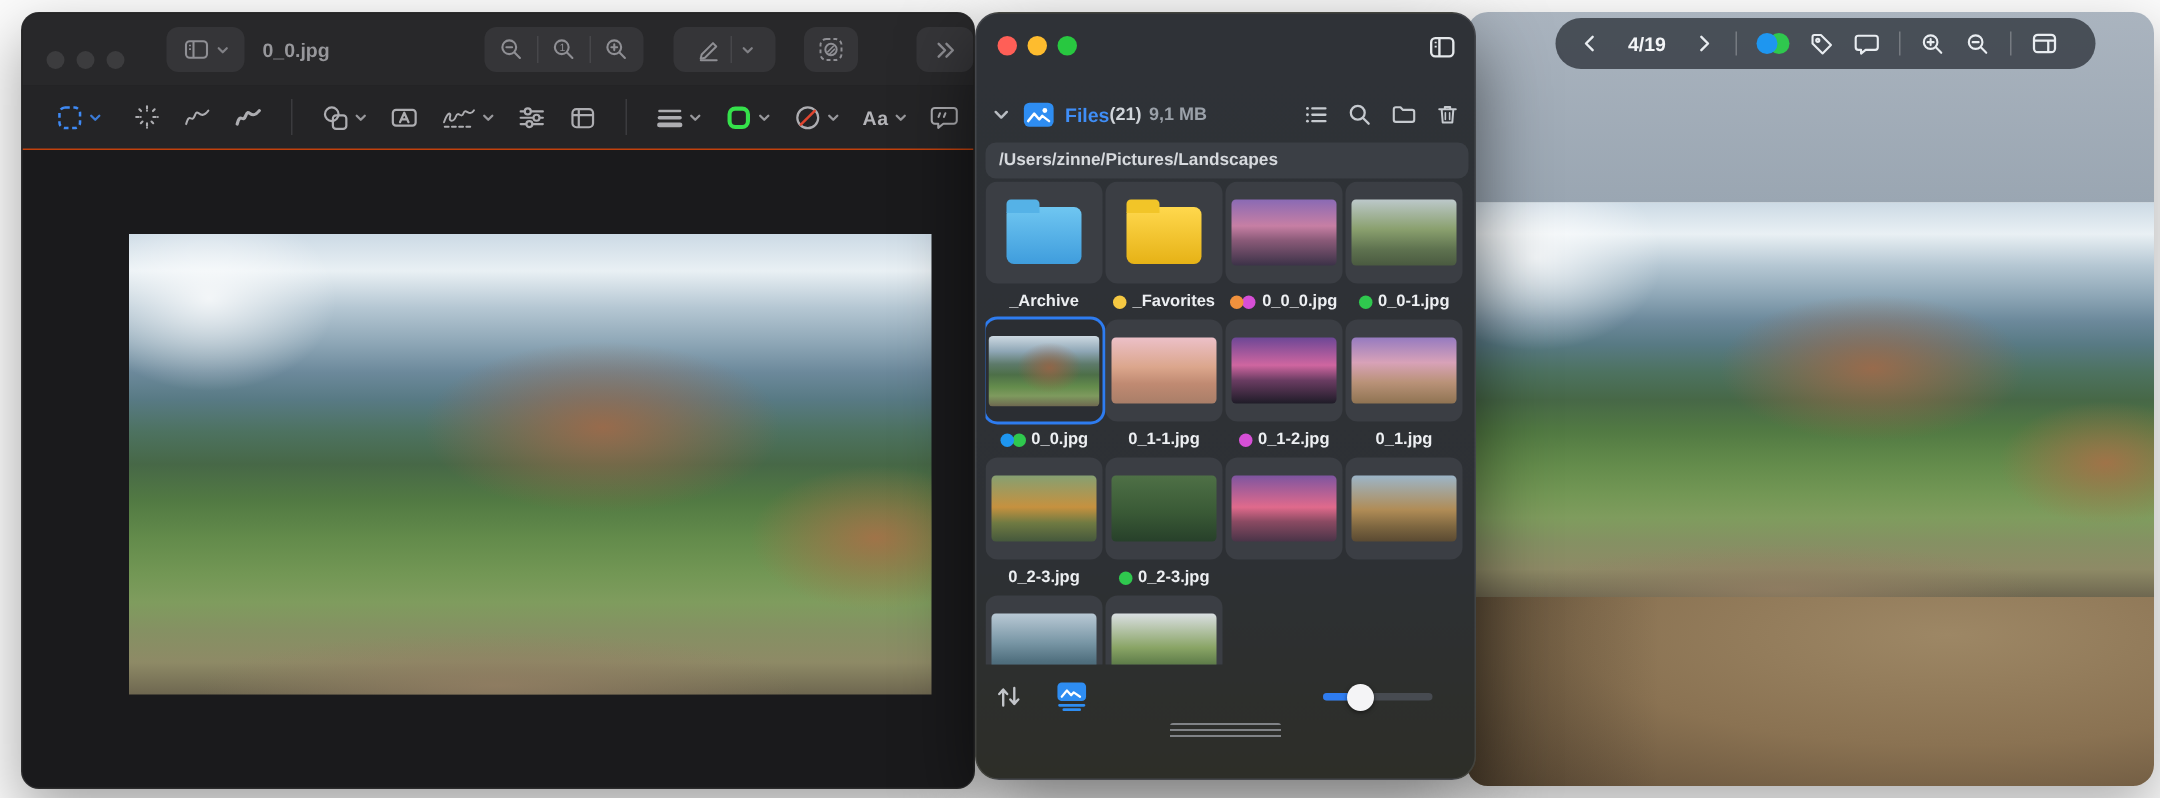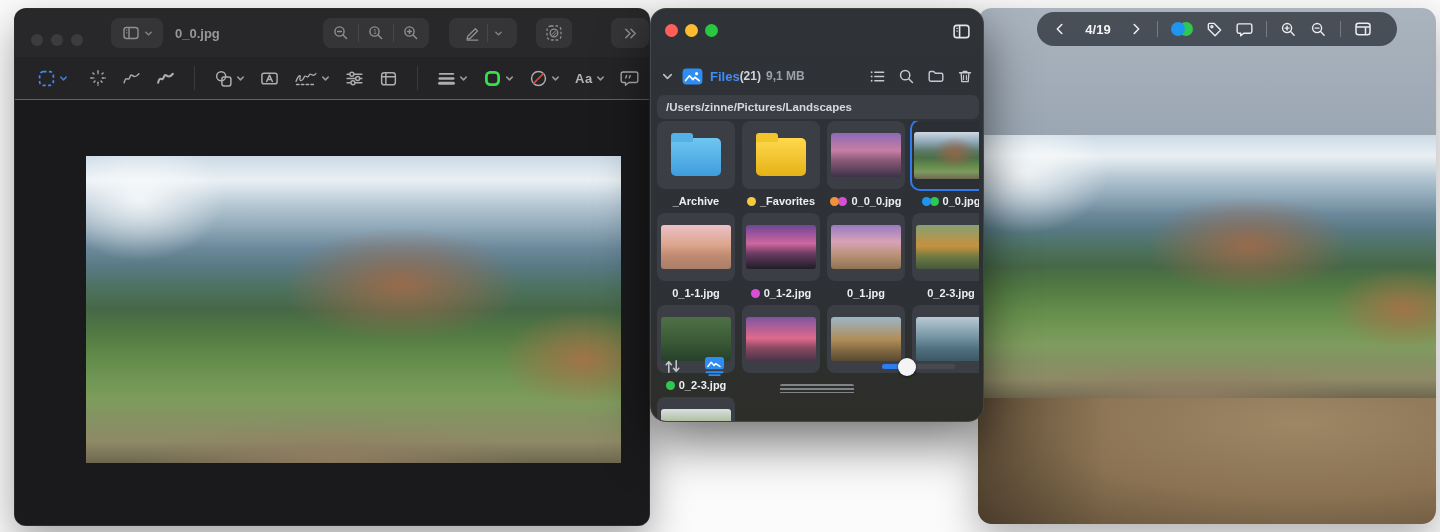--- a/index.html
+++ b/index.html
@@ -44,34 +44,34 @@
   .vw-toolbar{position:absolute;left:59px;top:4px;width:360px;height:34px;border-radius:17px;
       background:rgba(55,61,69,.85);display:flex;align-items:center;padding:0 15px;gap:13px;
       color:#e9edf1;box-sizing:border-box;}
   .vw-nav-pos{font-size:13px;font-weight:600;color:#f3f5f7;min-width:34px;text-align:center;}
   .vdiv{width:1px;height:16px;background:rgba(255,255,255,.25);}
   .dots2{position:relative;width:22px;height:14px;}
   .dots2 i{position:absolute;top:0;width:14px;height:14px;border-radius:50%;}
   .dots2 .d1{left:0;z-index:2;}
   .dots2 .d2{left:8px;z-index:1;}
   
-  .fp{position:absolute;left:650px;top:8px;width:334px;height:414px;border-radius:16px;z-index:3;
+  .fp{position:absolute;left:650px;top:8px;width:334px;height:512px;border-radius:16px;z-index:3;
       background:linear-gradient(180deg,#2f3237 0%,#2d3034 72%,#2d2e28 100%);
       border:1px solid rgba(255,255,255,.10);box-shadow:0 20px 50px rgba(0,0,0,.55);overflow:hidden;box-sizing:border-box;}
   .fp .tl{width:13px;height:13px;}
   .fp-header{position:absolute;left:0;top:52px;right:0;height:30px;display:flex;align-items:center;padding:0 10px;color:#c4c8cd;}
   .fp-title{font-size:13px;font-weight:700;margin-left:7px;}
   .fp-count{font-size:12px;font-weight:700;color:#d0d4d9;margin-left:0;}
   .fp-size{font-size:12px;font-weight:700;color:#9ba1a9;margin-left:5px;}
   .fp-actions{margin-left:auto;display:flex;align-items:center;gap:12px;color:#c6cacf;}
   .fp-path{position:absolute;left:6px;top:86px;width:322px;height:24px;border-radius:7px;background:#3b3f45;
       display:flex;align-items:center;padding:0 9px;box-sizing:border-box;
       font-size:11.5px;font-weight:600;color:#d6d9dd;white-space:nowrap;}
   .fgrid{position:absolute;left:6px;top:112px;width:322px;height:322px;overflow:hidden;
-      display:grid;grid-template-columns:repeat(4,78px);grid-auto-rows:92px;column-gap:7px;}
+      display:grid;grid-template-columns:repeat(4,78px);grid-auto-rows:92px;column-gap:2px;}
   .fitem{width:78px;display:flex;flex-direction:column;align-items:center;}
   .cellbox{width:78px;height:68px;border-radius:8px;background:#3b3e44;display:flex;align-items:center;justify-content:center;box-sizing:border-box;}
   .fitem.sel .cellbox{box-shadow:0 0 0 2px #2e7cf0;background:#2b2e33;}
   .thumb{width:70px;height:44px;border-radius:3px;}
   .fitem.sel .thumb{width:74px;height:47px;}
   .folder{width:50px;height:38px;border-radius:5px;position:relative;margin-top:4px;}
   .folder::before{content:"";position:absolute;top:-5px;left:0;width:22px;height:9px;border-radius:3px 3px 0 0;}
   .folder.blue{background:linear-gradient(180deg,#6fc6f1,#3f9ddd);}
   .folder.blue::before{background:#55b2e7;}
   .folder.yellow{background:linear-gradient(180deg,#ffd84d,#e6b216);}
@@ -425,20 +425,29 @@
         <div class="fitem">
           <div class="cellbox">
             <div class="thumb t-purple-rocks"></div>
           </div>
           <div class="flabel">
             <span class="tagdot" style="background: rgb(240, 145, 61);"></span>
             <span class="tagdot" style="background: rgb(214, 79, 214);"></span>
             <span class="fname">0_0_0.jpg</span>
           </div>
         </div>
+        <div class="fitem">
+          <div class="cellbox">
+            <div class="thumb t-river-valley"></div>
+          </div>
+          <div class="flabel">
+            <span class="tagdot" style="background: rgb(47, 200, 78);"></span>
+            <span class="fname">0_0-1.jpg</span>
+          </div>
+        </div>
         <div class="fitem sel">
           <div class="cellbox">
             <div class="thumb t-mountain"></div>
           </div>
           <div class="flabel">
             <span class="tagdot" style="background: rgb(30, 150, 240);"></span>
             <span class="tagdot" style="background: rgb(47, 200, 78);"></span>
             <span class="fname">0_0.jpg</span>
           </div>
         </div>

